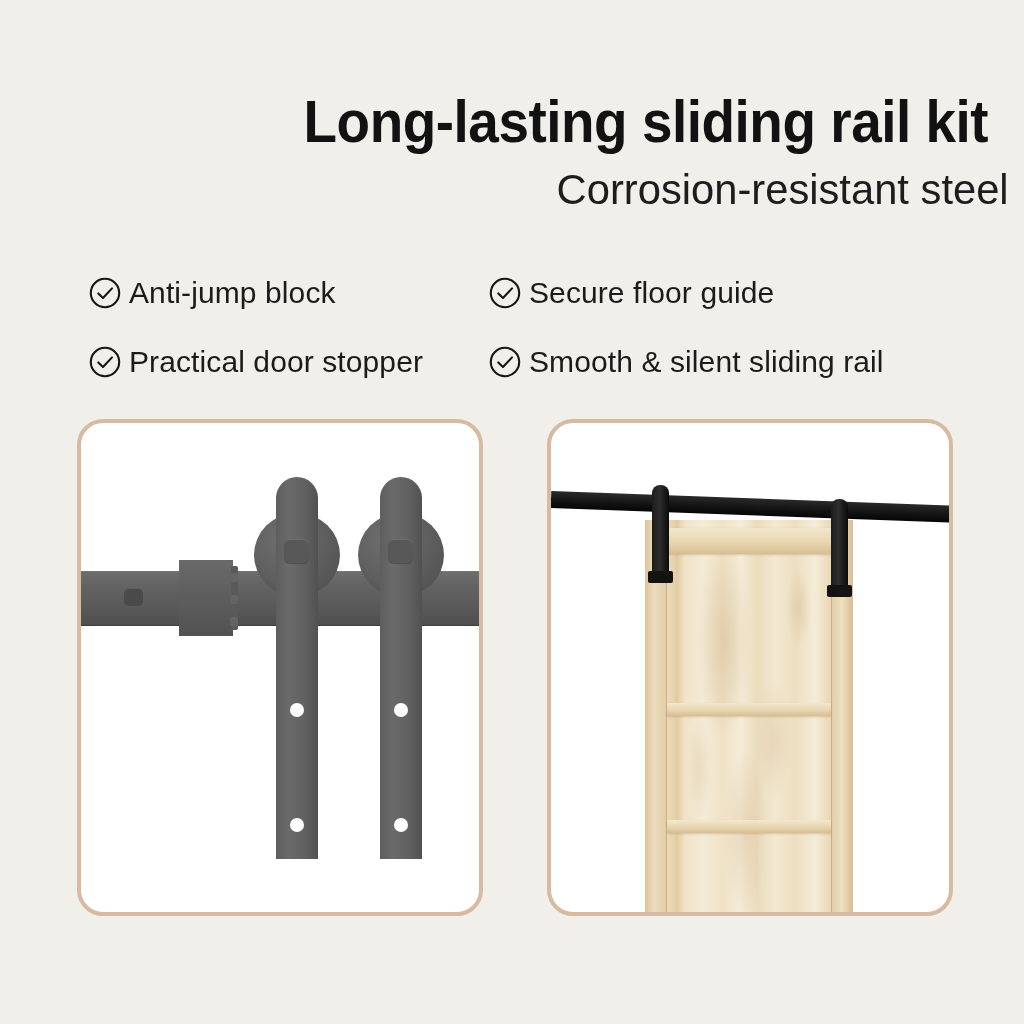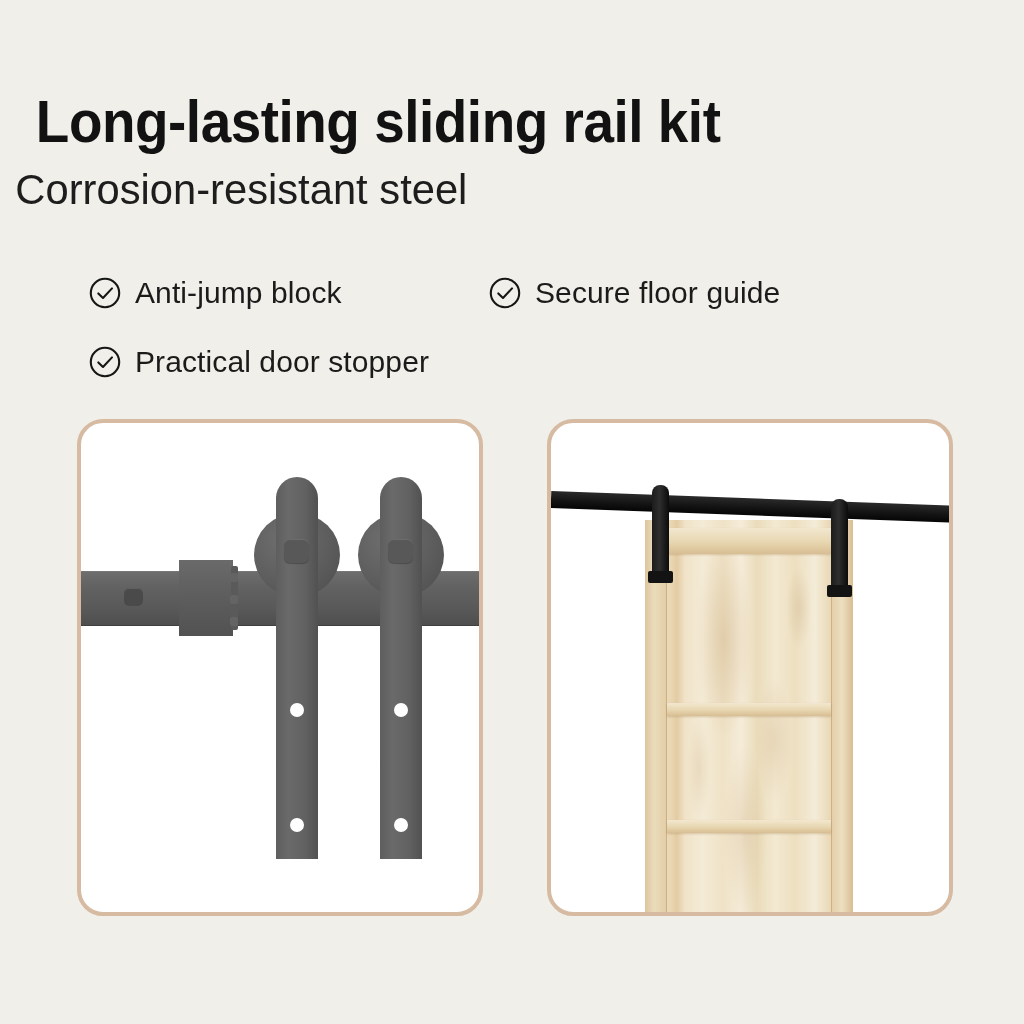--- a/index.html
+++ b/index.html
@@ -14,21 +14,21 @@
     overflow: hidden;
     position: relative;
   }
 
   
   .header {
     position: absolute;
     left: 0;
     top: 0;
     width: 1024px;
-    text-align: left;
+    text-align: right;
   }
   .title {
     margin: 0;
     padding-top: 92px;
     font-family: "Liberation Sans", sans-serif;
     font-size: 59px;
     font-weight: bold;
     letter-spacing: -0.5px;
     color: #121212;
     line-height: 1.05;
@@ -52,21 +52,21 @@
     top: 258px;
     width: 880px;
     display: grid;
     grid-template-columns: 400px 480px;
     grid-auto-rows: 69px;
     align-items: center;
   }
   .feature {
     display: flex;
     align-items: flex-end;
-    gap: 13px;
+    gap: 7px;
   }
   .check-icon {
     flex: 0 0 auto;
     width: 34px;
     height: 34px;
     display: block;
   }
   .feature-label {
     font-family: "Liberation Sans", sans-serif;
     font-size: 30px;
@@ -303,20 +303,29 @@
   <div class="feature">
     <span class="check-icon">
       <svg viewBox="0 0 34 34" width="34" height="34" aria-hidden="true">
         <circle cx="17" cy="17" r="14.2" fill="none" stroke="#161616" stroke-width="2.1"></circle>
         <path d="M10.3 17.4 L15 22 L24 12.4" fill="none" stroke="#161616" stroke-width="2.1" stroke-linecap="round" stroke-linejoin="round"></path>
       </svg>
     </span>
     <span class="feature-label">Practical door stopper</span>
   </div>
 
+  <div class="feature">
+    <span class="check-icon">
+      <svg viewBox="0 0 34 34" width="34" height="34" aria-hidden="true">
+        <circle cx="17" cy="17" r="14.2" fill="none" stroke="#161616" stroke-width="2.1"></circle>
+        <path d="M10.3 17.4 L15 22 L24 12.4" fill="none" stroke="#161616" stroke-width="2.1" stroke-linecap="round" stroke-linejoin="round"></path>
+      </svg>
+    </span>
+    <span class="feature-label">Smooth &amp; silent sliding rail</span>
+  </div>
 
 </div>
 
 <div class="panels">
 
   <div class="panel panel-left">
     <div class="panel-stage">
 
       <div class="rail-bar"></div>
       <div class="rail-bolt"></div>

